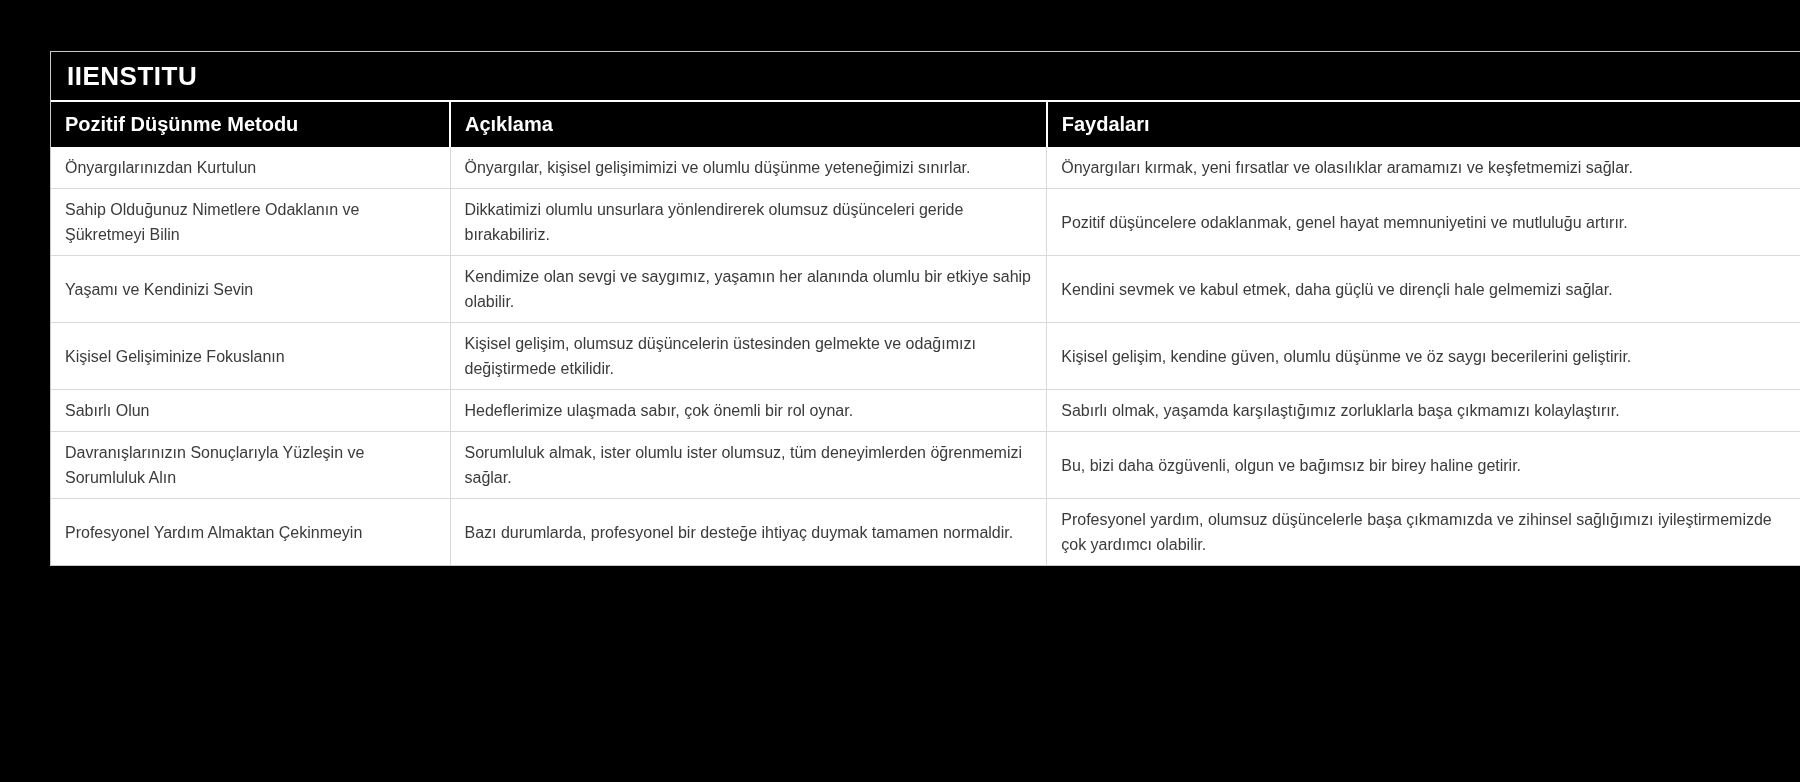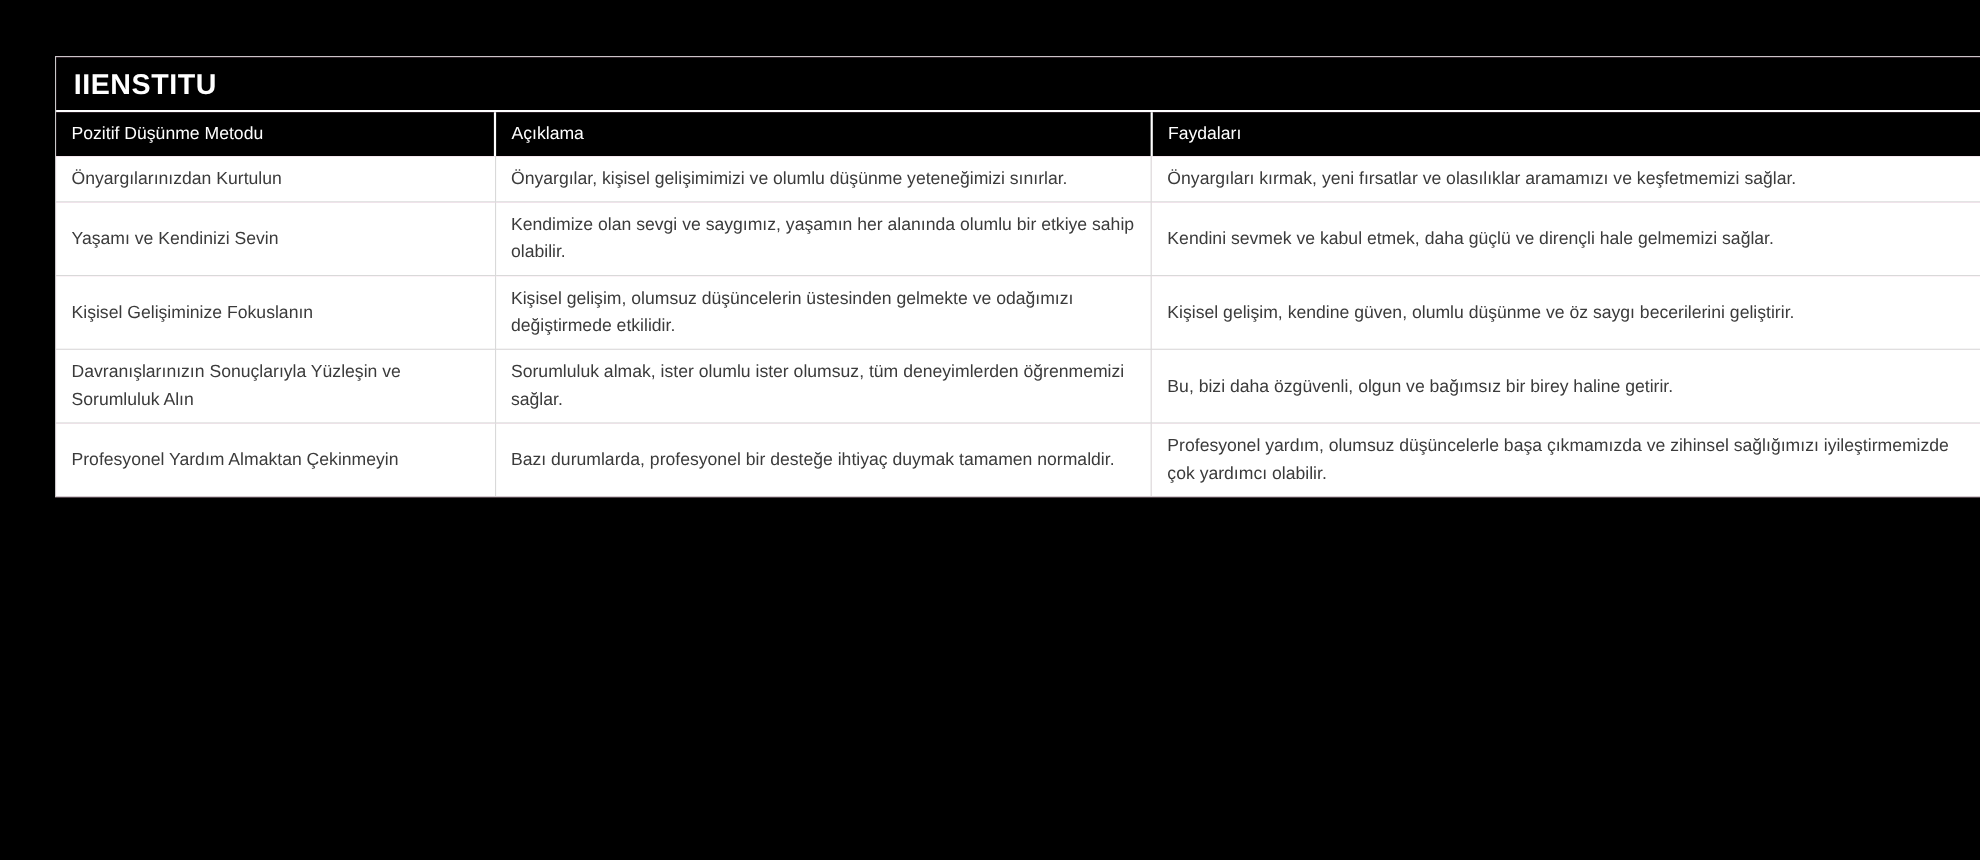--- a/index.html
+++ b/index.html
@@ -42,22 +42,22 @@
     border-collapse: collapse;
     table-layout: fixed;
   }
   table.methods col.c1 { width: 22.8%; }
   table.methods col.c2 { width: 34.1%; }
   table.methods col.c3 { width: 43.1%; }
   table.methods th {
     background: #000000;
     color: #ffffff;
     text-align: left;
-    font-size: 16px;
-    font-weight: normal;
+    font-size: 20px;
+    font-weight: bold;
     padding: 11px 14px;
     border-right: 2px solid #ffffff;
   }
   table.methods th:last-child { border-right: none; margin-left: 32px; }
   table.methods td {
     color: #3b3b3b;
     font-size: 16px;
     line-height: 25px;
     padding: 8px 14px;
     vertical-align: middle;
@@ -92,28 +92,38 @@
           <th>Faydaları</th>
         </tr>
       </thead>
       <tbody>
         <tr>
           <td>Önyargılarınızdan Kurtulun</td>
           <td>Önyargılar, kişisel gelişimimizi ve olumlu düşünme yeteneğimizi sınırlar.</td>
           <td>Önyargıları kırmak, yeni fırsatlar ve olasılıklar aramamızı ve keşfetmemizi sağlar.</td>
         </tr>
         <tr>
+          <td>Sahip Olduğunuz Nimetlere Odaklanın ve Şükretmeyi Bilin</td>
+          <td>Dikkatimizi olumlu unsurlara yönlendirerek olumsuz düşünceleri geride bırakabiliriz.</td>
+          <td>Pozitif düşüncelere odaklanmak, genel hayat memnuniyetini ve mutluluğu artırır.</td>
+        </tr>
+        <tr>
           <td>Yaşamı ve Kendinizi Sevin</td>
           <td>Kendimize olan sevgi ve saygımız, yaşamın her alanında olumlu bir etkiye sahip olabilir.</td>
           <td>Kendini sevmek ve kabul etmek, daha güçlü ve dirençli hale gelmemizi sağlar.</td>
         </tr>
         <tr>
           <td>Kişisel Gelişiminize Fokuslanın</td>
           <td>Kişisel gelişim, olumsuz düşüncelerin üstesinden gelmekte ve odağımızı değiştirmede etkilidir.</td>
           <td>Kişisel gelişim, kendine güven, olumlu düşünme ve öz saygı becerilerini geliştirir.</td>
+        </tr>
+        <tr>
+          <td>Sabırlı Olun</td>
+          <td>Hedeflerimize ulaşmada sabır, çok önemli bir rol oynar.</td>
+          <td>Sabırlı olmak, yaşamda karşılaştığımız zorluklarla başa çıkmamızı kolaylaştırır.</td>
         </tr>
         <tr>
           <td>Davranışlarınızın Sonuçlarıyla Yüzleşin ve Sorumluluk Alın</td>
           <td>Sorumluluk almak, ister olumlu ister olumsuz, tüm deneyimlerden öğrenmemizi sağlar.</td>
           <td>Bu, bizi daha özgüvenli, olgun ve bağımsız bir birey haline getirir.</td>
         </tr>
         <tr>
           <td>Profesyonel Yardım Almaktan Çekinmeyin</td>
           <td>Bazı durumlarda, profesyonel bir desteğe ihtiyaç duymak tamamen normaldir.</td>
           <td>Profesyonel yardım, olumsuz düşüncelerle başa çıkmamızda ve zihinsel sağlığımızı iyileştirmemizde çok yardımcı olabilir.</td>

